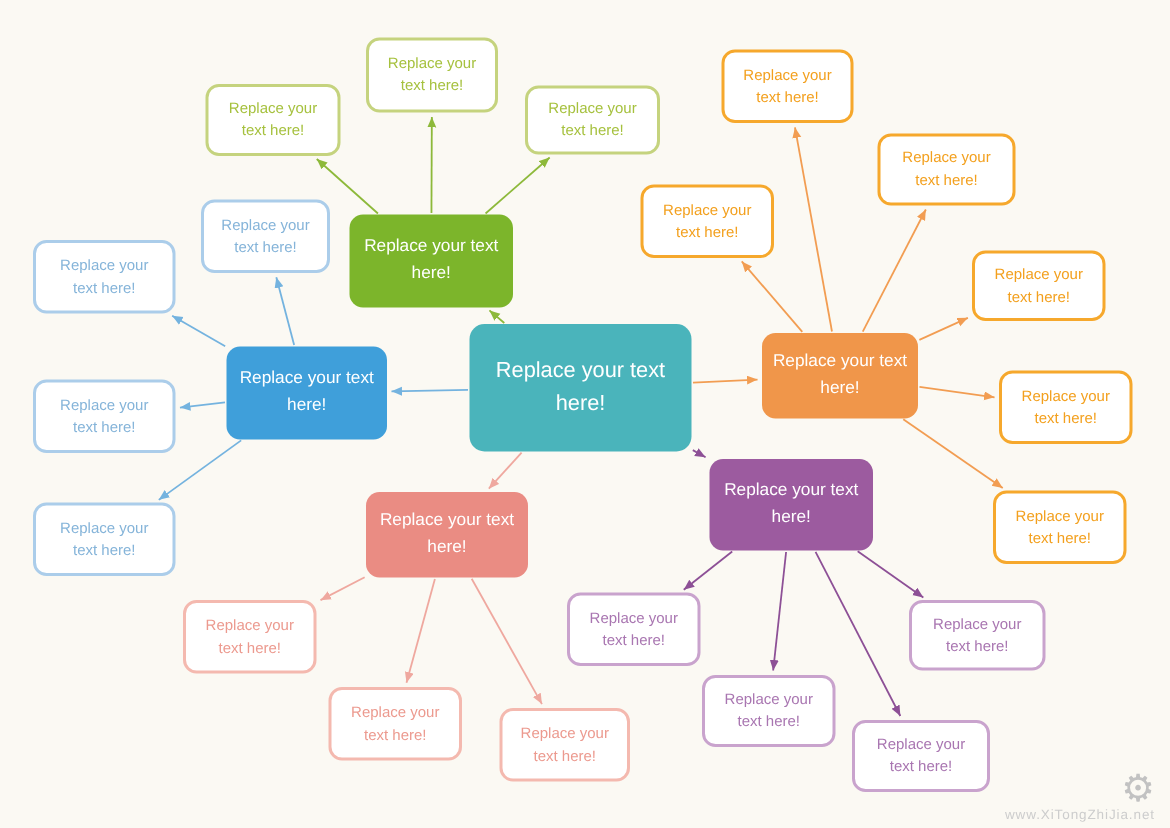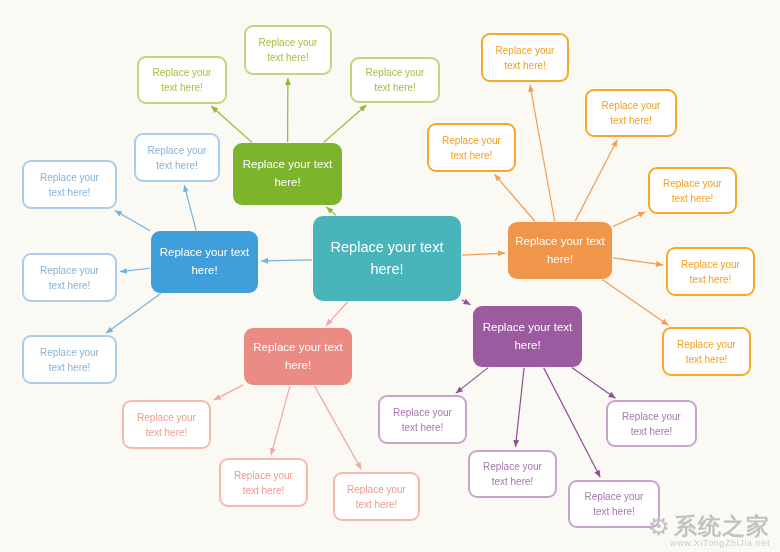--- a/index.html
+++ b/index.html
@@ -161,17 +161,16 @@
       <div class="node child" style="left: 606px; top: 400px; width: 91px; height: 47px; border-color: rgb(201, 163, 205); color: rgb(169, 118, 177);">
         <span class="node-label">Replace your text here!</span>
       </div>
       <div class="node child" style="left: 568px; top: 480px; width: 92px; height: 48px; border-color: rgb(201, 163, 205); color: rgb(169, 118, 177);">
         <span class="node-label">Replace your text here!</span>
       </div>
     </div>
   <div class="watermark">
     <div class="wm-row">
       <span class="wm-logo">⚙</span>
-      <span class="wm-brand">系统之家</span>
     </div>
     <div class="wm-url">www.XiTongZhiJia.net</div>
   </div>
 </div>
 
 </body></html>

